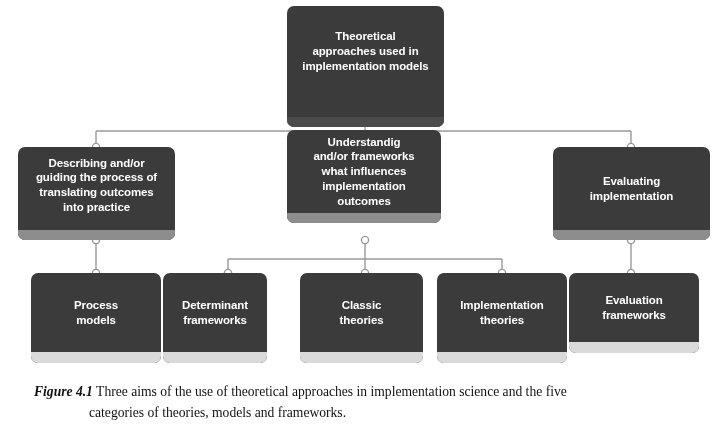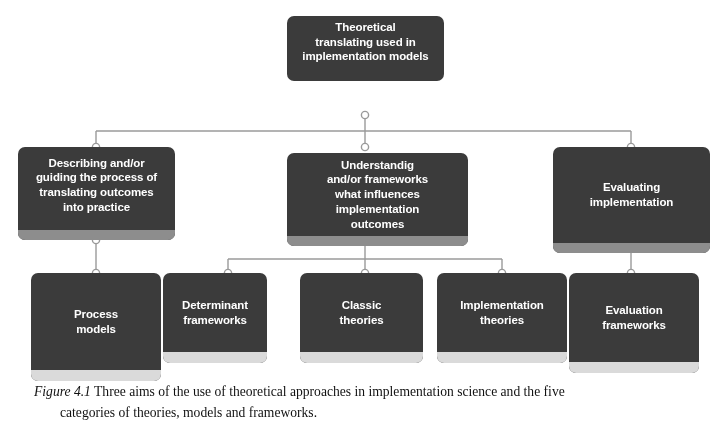--- a/index.html
+++ b/index.html
@@ -61,23 +61,23 @@
   
   #caption{
     position:absolute;
     left:34px;top:381px;
     width:660px;
     font-family:"Liberation Serif", serif;
     font-size:13.6px;
     color:#111111;
     line-height:1.55;
   }
-  #caption .fignum{font-style:italic;font-weight:normal;}
+  #caption .fignum{font-style:italic;font-weight:bold;}
   #caption .ctext{}
-  #caption .line2{display:block;margin-left:26px;text-indent:0;}
+  #caption .line2{display:block;margin-left:55px;text-indent:0;}
 </style>
 </head>
 <body>
 
 <div id="root">
 
   <div id="diagram">
 
     <svg id="wires" viewBox="0 0 727 375" width="727" height="375">
       <g stroke="#9a9a9a" stroke-width="1.4" fill="none" shape-rendering="geometricPrecision">
@@ -112,67 +112,67 @@
         <circle cx="631" cy="240" r="3.6"></circle>
 
         <circle cx="96" cy="273" r="3.6"></circle>
         <circle cx="228" cy="273" r="3.6"></circle>
         <circle cx="365" cy="273" r="3.6"></circle>
         <circle cx="502" cy="273" r="3.6"></circle>
         <circle cx="631" cy="273" r="3.6"></circle>
       </g>
     </svg>
 
-    <div class="node lvl1" style="left:287px;top:16px;width:157px;height:65px;gap:20px;">
+    <div class="node lvl1" style="left:287px;top:6px;width:157px;height:121px;gap:20px;">
       <div class="body">
         <div class="label">
           <span>Theoretical</span><br>
-          <span>translating used in</span><br>
+          <span>approaches used in</span><br>
           <span>implementation models</span>
         </div>
       </div>
       <div class="footer"></div>
     </div>
 
     <div class="node lvl2" style="left:18px;top:147px;width:157px;height:93px;gap:7px;">
       <div class="body">
         <div class="label">
           <span>Describing and/or</span><br>
           <span>guiding the process of</span><br>
           <span>translating outcomes</span><br>
           <span>into practice</span>
         </div>
       </div>
       <div class="footer"></div>
     </div>
 
-    <div class="node lvl2" style="left:287px;top:153px;width:181px;height:93px;">
+    <div class="node lvl2" style="left:287px;top:130px;width:154px;height:93px;">
       <div class="body">
         <div class="label">
           <span>Understandig</span><br>
           <span>and/or frameworks</span><br>
           <span>what influences</span><br>
           <span>implementation</span><br>
           <span>outcomes</span>
         </div>
       </div>
       <div class="footer"></div>
     </div>
 
-    <div class="node lvl2" style="left:553px;top:147px;width:157px;height:106px;">
+    <div class="node lvl2" style="left:553px;top:147px;width:157px;height:93px;">
       <div class="body">
         <div class="label">
           <span>Evaluating</span><br>
           <span>implementation</span>
         </div>
       </div>
       <div class="footer"></div>
     </div>
 
-    <div class="node lvl3" style="left:31px;top:273px;width:130px;height:108px;">
+    <div class="node lvl3" style="left:31px;top:273px;width:130px;height:90px;">
       <div class="body">
         <div class="label">
           <span>Process</span><br>
           <span>models</span>
         </div>
       </div>
       <div class="footer"></div>
     </div>
 
     <div class="node lvl3" style="left:163px;top:273px;width:104px;height:90px;">
@@ -198,21 +198,21 @@
     <div class="node lvl3" style="left:437px;top:273px;width:130px;height:90px;">
       <div class="body">
         <div class="label">
           <span>Implementation</span><br>
           <span>theories</span>
         </div>
       </div>
       <div class="footer"></div>
     </div>
 
-    <div class="node lvl3" style="left:569px;top:273px;width:130px;height:100px;">
+    <div class="node lvl3" style="left:569px;top:273px;width:130px;height:80px;">
       <div class="body">
         <div class="label">
           <span>Evaluation</span><br>
           <span>frameworks</span>
         </div>
       </div>
       <div class="footer"></div>
     </div>
 
   </div>

